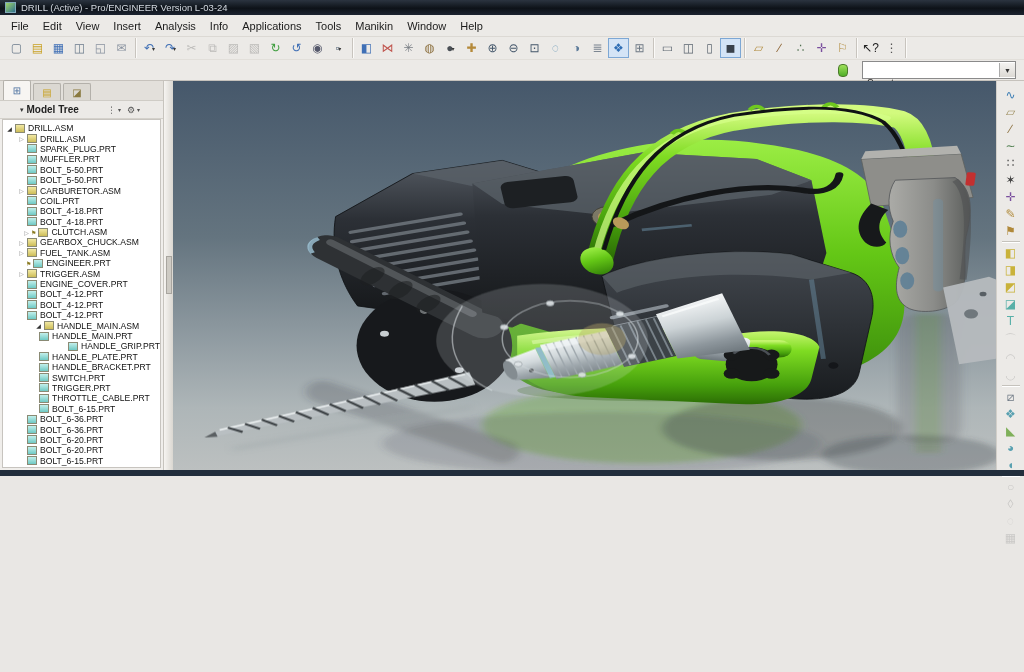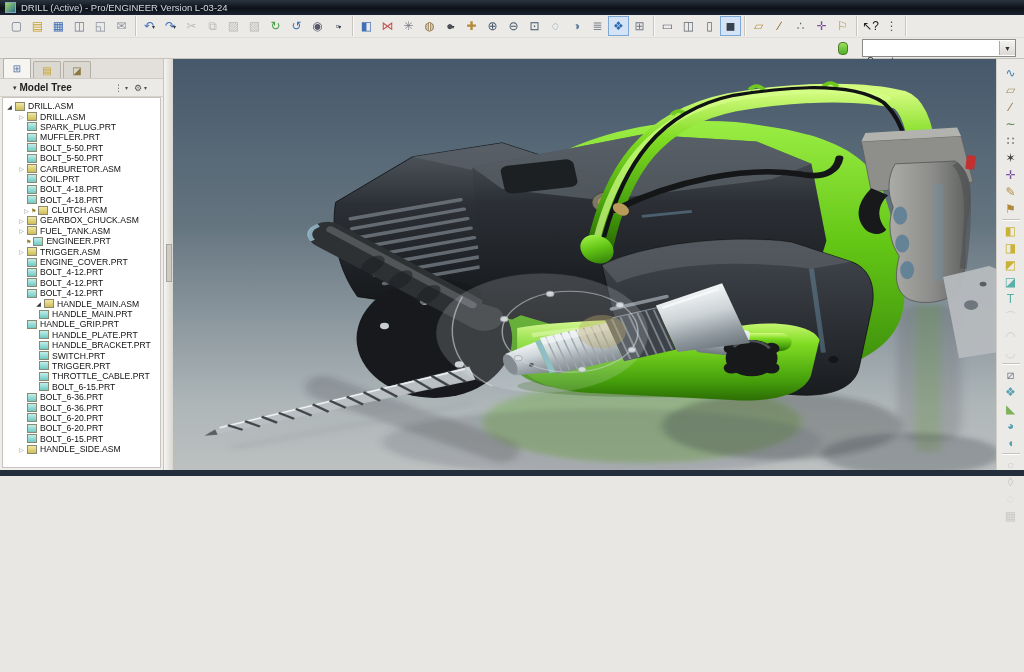--- a/index.html
+++ b/index.html
@@ -23,21 +23,21 @@
   .status-light{width:8px;height:11px;border-radius:4px;background:linear-gradient(#9fe05a,#2f8f1f);border:1px solid #4a7a2a;}
   .combo{width:152px;height:16px;background:#fff;border:1px solid #8a8a8a;font-size:10px;color:#222;display:flex;align-items:center;}
   .combo-value{flex:1;padding-left:4px;margin-top:27px;}
   .combo-btn{width:15px;height:14px;background:linear-gradient(#f4f3f1,#dcd9d4);border-left:1px solid #aaa;font-size:7px;color:#333;display:flex;align-items:center;justify-content:center;}
   
   .main{flex:1;display:flex;min-height:0;}
   .navigator{width:163px;flex:none;display:flex;flex-direction:column;background:#f0eeeb;}
   .nav-tabs{height:19px;flex:none;display:flex;align-items:flex-end;gap:2px;padding-left:3px;background:#e3e0db;border-bottom:1px solid #cfccc6;}
   .nav-tab{width:26px;height:16px;border:1px solid #b3b0aa;border-bottom:none;border-radius:2px 2px 0 0;background:#dbd8d2;display:flex;align-items:center;justify-content:center;font-size:10px;}
   .nav-tab.active{background:#f7f5f2;height:19px;}
-  .tree-header{height:17px;flex:none;display:flex;align-items:center;background:#eceae7;border-bottom:1px solid #d4d1cb;font-size:10px;font-weight:bold;color:#222;padding:0 13px;}
+  .tree-header{height:17px;flex:none;display:flex;align-items:center;background:#eceae7;border-bottom:1px solid #d4d1cb;font-size:10px;font-weight:bold;color:#222;padding:0 20px;}
   .caret{font-size:7px;color:#333;margin-right:3px;font-weight:normal;}
   .hdr-spacer{flex:1;}
   .hdr-btn{font-size:9px;color:#555;padding:0 3px;display:flex;align-items:center;gap:2px;font-weight:normal;}
   .tree{flex:1;background:#fff;border:1px solid #c7c4bf;margin:0 2px 2px 2px;overflow:hidden;padding-top:3px;}
   .tree-row{display:flex;align-items:center;height:10.4px;font-size:8.6px;color:#101010;white-space:nowrap;}
   .arrow{width:9px;flex:none;font-size:6px;color:#8a8a8a;text-align:center;}
   .arrow.exp{color:#333;}
   .node-icon{width:8px;height:7px;flex:none;border:1px solid #8a8a74;margin:0 3px 0 1px;}
   .node-icon.asm{background:linear-gradient(#f2e9a4,#cdbd58);}
   .node-icon.prt{background:linear-gradient(#c2efeb,#6fc9c4);}
@@ -55,20 +55,33 @@
 </head>
 <body>
 
 <div class="window">
 
   <div class="titlebar">
     <span class="title-icon"></span>
     <span>DRILL (Active) - Pro/ENGINEER Version L-03-24</span>
   </div>
 
+  <div class="menubar">
+      <div class="menu-item">File</div>
+      <div class="menu-item">Edit</div>
+      <div class="menu-item">View</div>
+      <div class="menu-item">Insert</div>
+      <div class="menu-item">Analysis</div>
+      <div class="menu-item">Info</div>
+      <div class="menu-item">Applications</div>
+      <div class="menu-item">Tools</div>
+      <div class="menu-item">Manikin</div>
+      <div class="menu-item">Window</div>
+      <div class="menu-item">Help</div>
+    </div>
 
   <div class="toolbar">
       <div class="tb-group">
         <div class="tb-btn">
           <span class="tb-glyph" style="color: rgb(107, 123, 140);">▢</span>
         </div>
         <div class="tb-btn">
           <span class="tb-glyph" style="color: rgb(201, 162, 39);">▤</span>
         </div>
         <div class="tb-btn">
@@ -341,21 +354,21 @@
           <div class="tree-row" style="padding-left: 31px;">
             <span class="arrow exp">◢</span>
             <span class="node-icon asm"></span>
             <span class="tree-label">HANDLE_MAIN.ASM</span>
           </div>
           <div class="tree-row" style="padding-left: 26px;">
             <span class="arrow"></span>
             <span class="node-icon prt"></span>
             <span class="tree-label">HANDLE_MAIN.PRT</span>
           </div>
-          <div class="tree-row" style="padding-left: 14px;">
+          <div class="tree-row" style="padding-left: 14px; justify-content: flex-end;">
             <span class="arrow"></span>
             <span class="node-icon prt"></span>
             <span class="tree-label">HANDLE_GRIP.PRT</span>
           </div>
           <div class="tree-row" style="padding-left: 26px;">
             <span class="arrow"></span>
             <span class="node-icon prt"></span>
             <span class="tree-label">HANDLE_PLATE.PRT</span>
           </div>
           <div class="tree-row" style="padding-left: 26px;">

